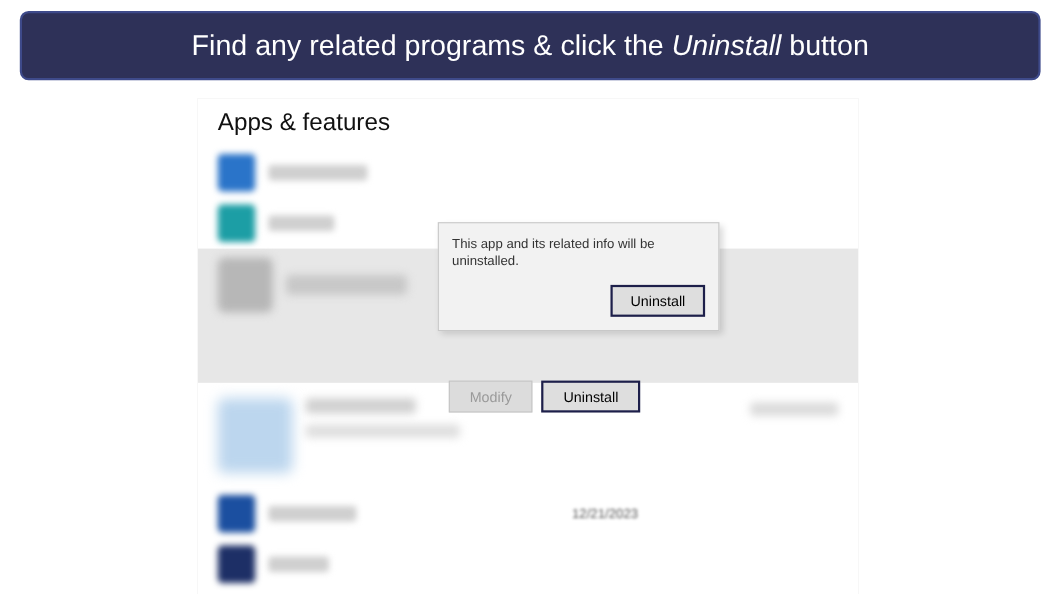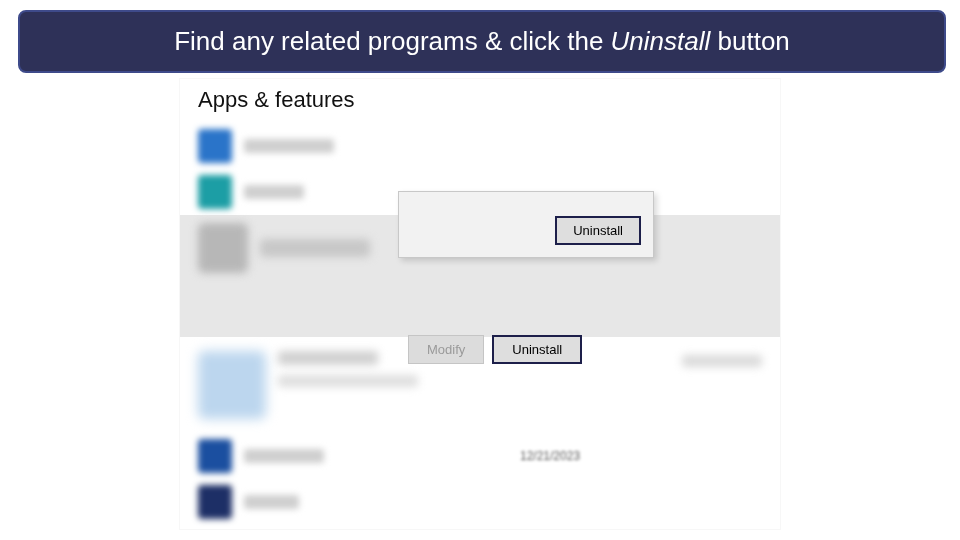--- a/index.html
+++ b/index.html
@@ -13,21 +13,21 @@
     color: #fff;
     font-size: 26px;
     padding: 14px 20px;
     text-align: center;
     font-weight: 500;
   }
   .banner em { font-style: italic; }
   
   .stage {
     position: relative;
-    margin: 6px auto 0 auto;
+    margin: 17px auto 0 auto;
     width: 600px;
     height: 450px;
     background: #fff;
     box-shadow: 0 0 0 1px rgba(0,0,0,0.03);
     overflow: hidden;
   }
   
   .page-title {
     font-size: 22px;
     font-weight: 400;
@@ -173,17 +173,18 @@
       <span class="date-cell">12/21/2023</span>
     </div>
 
     <div class="list-item">
       <div class="icon" style="background:#1d2f66"></div>
       <div class="lbl" style="width:55px"></div>
     </div>
   </div>
 
   <div class="tooltip">
+    <div class="msg">This app and its related info will be uninstalled.</div>
     <div class="actions">
       <button class="btn highlight">Uninstall</button>
     </div>
   </div>
 </div>
 
 </body></html>

